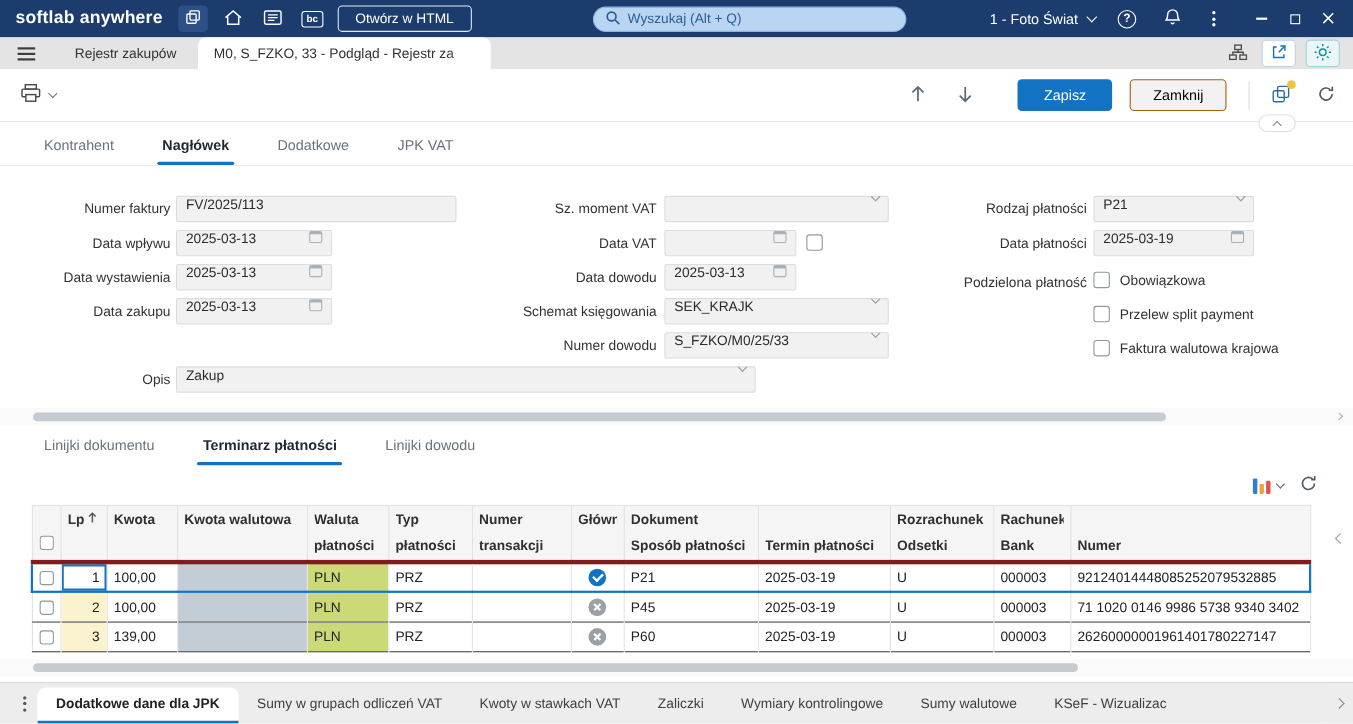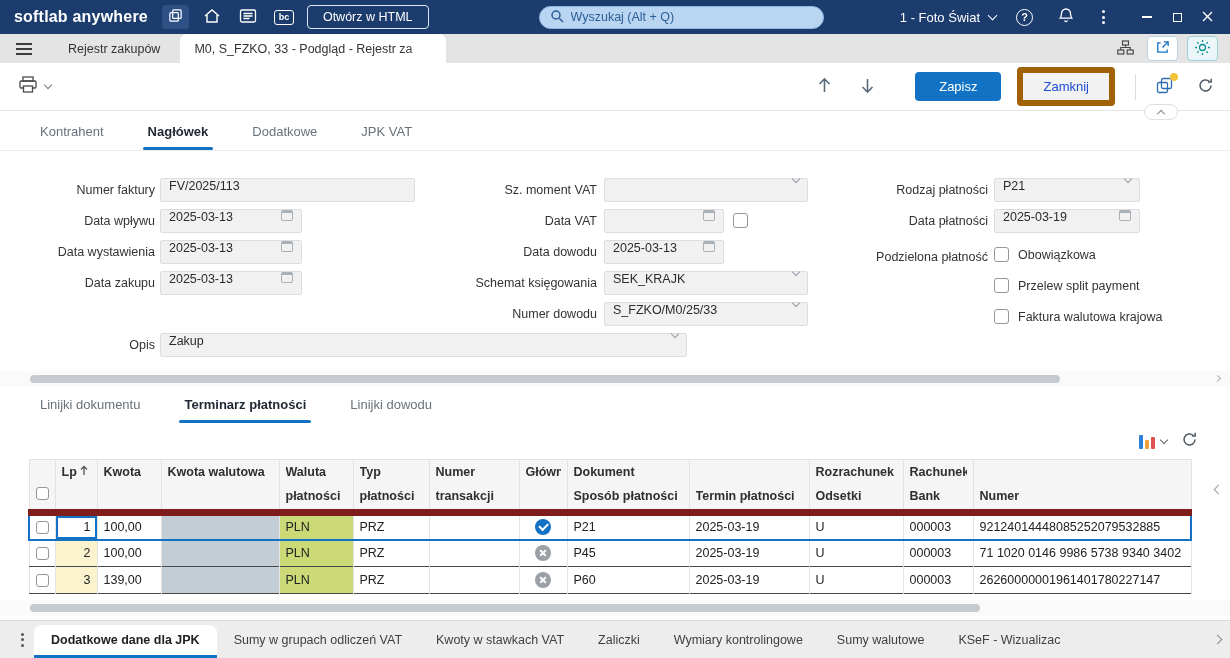--- a/index.html
+++ b/index.html
@@ -45,21 +45,21 @@
   .tabbar-right { margin-left:auto; display:flex; align-items:center; gap:9px; padding:0 12px 2px 0; }
   .icon-box { width:31px; height:25px; border:1px solid #bcd2e8; border-radius:4px; background:#fff; display:flex; align-items:center; justify-content:center; cursor:pointer; }
   .icon-box.teal { background:#eaf6f7; border-color:#9ed2d6; }
 
   
   .toolbar { flex:none; height:48px; background:#fff; display:flex; align-items:center; padding:0 16px 0 18px; gap:10px; border-bottom:1px solid #e6e6e6; }
   .print-group { display:flex; align-items:center; gap:7px; color:#6a6a6a; cursor:pointer; }
   .tool-arrows { margin-left:auto; display:flex; gap:28px; margin-right:30px; }
   .tool-arrows span { cursor:pointer; }
   .btn-primary { background:#1273c4; color:#fff; font-size:13px; border:none; border-radius:4px; padding:7px 24px; font-family:inherit; cursor:pointer; }
-  .btn-secondary { background:#f2f2f2; color:#1d4ed8; font-size:13px; border:6px solid #a16207; border-radius:4px; padding:6px 20px; font-family:inherit; cursor:pointer; margin-left:6px; }
+  .btn-secondary { background:#f2f2f2; color:#000000; font-size:13px; border:1px solid #a16207; border-radius:4px; padding:6px 20px; font-family:inherit; cursor:pointer; margin-left:6px; }
   .vdiv { width:1px; height:26px; background:#dcdcdc; margin:0 10px; }
   .copy-btn { position:relative; cursor:pointer; display:flex; align-items:center; }
   .notif-dot { position:absolute; top:-4px; right:-5px; width:8px; height:8px; border-radius:50%; background:#f2c23a; }
   .refresh-btn { cursor:pointer; display:flex; align-items:center; margin-left:14px; }
 
   .collapse-pill { position:absolute; top:104px; right:52px; width:34px; height:16px; background:#fff; border:1px solid #e0e0e0; border-radius:9px; display:flex; align-items:center; justify-content:center; color:#8a8a8a; z-index:6; cursor:pointer; }
   .collapse-pill .chv { width:6px; height:6px; }
 
   
   .form-tabs { flex:none; height:40px; display:flex; align-items:flex-end; gap:44px; padding-left:40px; border-bottom:1px solid #ececec; }
@@ -93,21 +93,21 @@
   .chart-ic .b2 { height:9px;  background:#f0a13a; }
   .chart-ic .b3 { height:12px; background:#e05252; }
   .chart-btn .chv { width:6px; height:6px; }
 
   
   .table-wrap { flex:none; position:relative; }
   table.grid { border-collapse:collapse; margin-left:28px; width:1162px; table-layout:fixed; font-size:12.5px; border:1px solid #e2e2e2; }
   .grid th { background:#f5f5f6; font-weight:700; color:#2f2f2f; text-align:left; padding:0 6px; border-right:1px solid #e2e2e2; vertical-align:top; }
   .grid th .l1 { height:25px; line-height:27px; white-space:nowrap; overflow:hidden; display:flex; align-items:center; gap:3px; }
   .grid th .l2 { height:24px; line-height:22px; white-space:nowrap; overflow:hidden; }
-  .grid thead tr { border-bottom:7px solid #7f1d1d; }
+  .grid thead tr { border-bottom:4px solid #7f1d1d; }
   .grid td { height:27px; padding:0 6px; border-right:1px solid #e4e4e4; white-space:nowrap; overflow:hidden; color:#222; background:#fff; }
   .grid tbody tr { border-bottom:1px solid #484848; }
   .grid tbody tr.selected { border:2px solid #1273c4; }
   td.c-lp { background:#fbf3cd; text-align:right; }
   td.lp-focus { background:#fff; box-shadow:inset 0 0 0 2px #1273c4; }
   td.c-kwal { background:#c3cdd6; }
   td.c-waluta { background:#ccd977; }
   .c-center { text-align:center; }
   .ic-main, .ic-notmain { display:inline-block; width:16px; height:16px; border-radius:50%; vertical-align:middle; position:relative; }
   .ic-main { background:#1273c4; }

